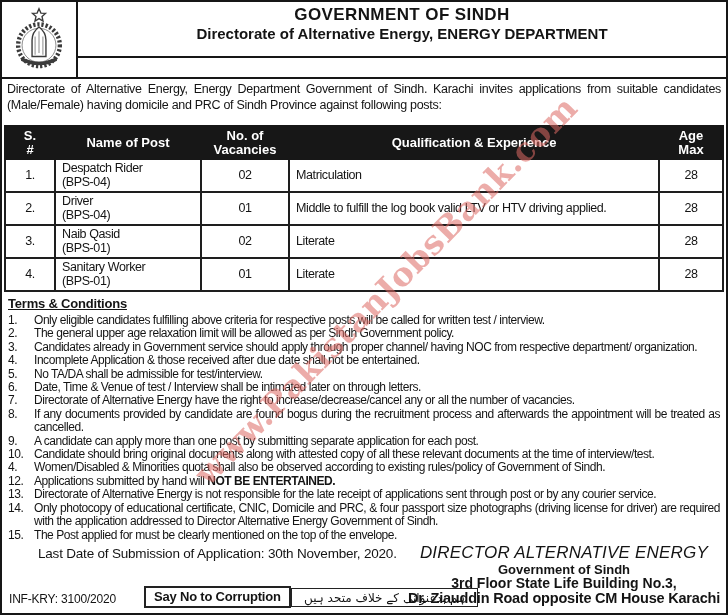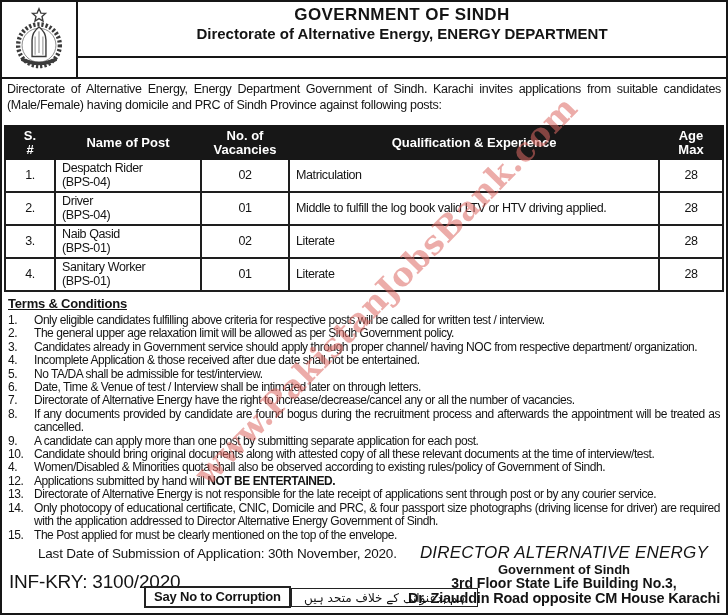--- a/index.html
+++ b/index.html
@@ -39,21 +39,21 @@
   .term .num { width:26px; flex:none; }
   .term .txt { flex:1; text-align:justify; padding-right:2px; }
   .last-date { font-size:13.5px; font-weight:normal; margin:4px 0 0 30px; letter-spacing:-0.2px; }
   
   .signature { position:absolute; right:6px; top:541px; text-align:center; background:transparent; }
   .sig1 { font-size:17px; font-weight:normal; font-style:italic; letter-spacing:.2px; }
   .sig2 { font-size:13px; font-weight:bold; line-height:13px; }
   .sig3 { font-size:14px; font-weight:bold; line-height:14.5px; }
   .sig4 { font-size:14.5px; font-weight:bold; line-height:15.5px; letter-spacing:-0.2px; }
   
-  .ref { position:absolute; left:7px; bottom:20px; font-size:19px; letter-spacing:-0.2px; }
+  .ref { position:absolute; left:7px; bottom:7px; font-size:12px; letter-spacing:-0.2px; }
   .slogan-en { position:absolute; left:142px; bottom:5px; border:2px solid #222;
     padding:1px 8px 2px 8px; font-size:13px; font-weight:bold; letter-spacing:-0.2px; }
   .slogan-ur { position:absolute; left:289px; bottom:6px; border:1px solid #222;
     padding:2px 12px 1px 12px; font-size:12px; direction:rtl;
     font-family:"DejaVu Sans", sans-serif; }
   
   .watermark { position:absolute; left:128px; top:290px; width:470px; text-align:center;
     transform:rotate(-45.5deg); transform-origin:center;
     font-family:"DejaVu Serif", serif; font-weight:bold; font-size:33px;
     opacity:0.55; white-space:nowrap; pointer-events:none; z-index:5; letter-spacing:0.5px; }

